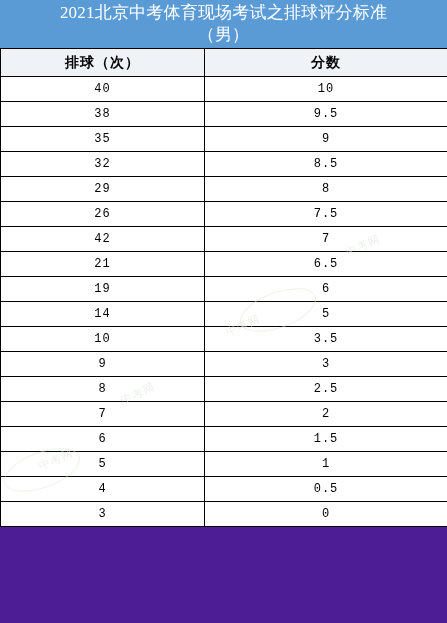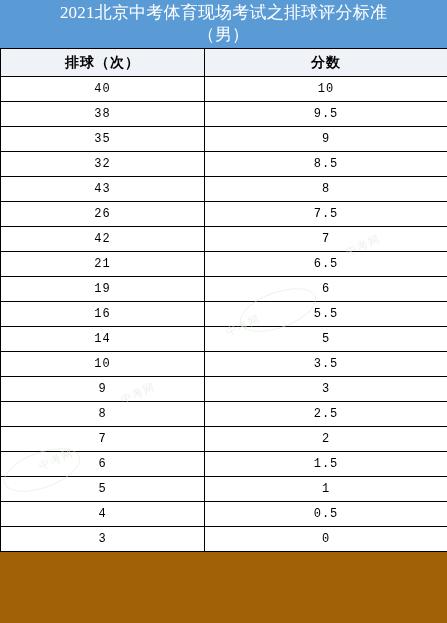--- a/index.html
+++ b/index.html
@@ -10,21 +10,21 @@
   body {
     width: 447px;
     height: 623px;
     font-family: "Liberation Serif", "DejaVu Serif", serif;
     overflow: hidden;
   }
   .sheet {
     width: 447px;
     height: 623px;
     position: relative;
-    background: #a16207;
+    background: #4c1d95;
     box-sizing: border-box;
   }
   .title-banner {
     background: #5b9bd5;
     color: #ffffff;
     text-align: center;
     font-family: "Liberation Serif", "DejaVu Serif", serif;
     font-size: 17px;
     font-weight: 400;
     line-height: 22px;
@@ -133,42 +133,38 @@
         </tr>
         <tr>
           <td>35</td>
           <td>9</td>
         </tr>
         <tr>
           <td>32</td>
           <td>8.5</td>
         </tr>
         <tr>
-          <td>43</td>
+          <td>29</td>
           <td>8</td>
         </tr>
         <tr>
           <td>26</td>
           <td>7.5</td>
         </tr>
         <tr>
           <td>42</td>
           <td>7</td>
         </tr>
         <tr>
           <td>21</td>
           <td>6.5</td>
         </tr>
         <tr>
           <td>19</td>
           <td>6</td>
-        </tr>
-        <tr>
-          <td>16</td>
-          <td>5.5</td>
         </tr>
         <tr>
           <td>14</td>
           <td>5</td>
         </tr>
         <tr>
           <td>10</td>
           <td>3.5</td>
         </tr>
         <tr>

